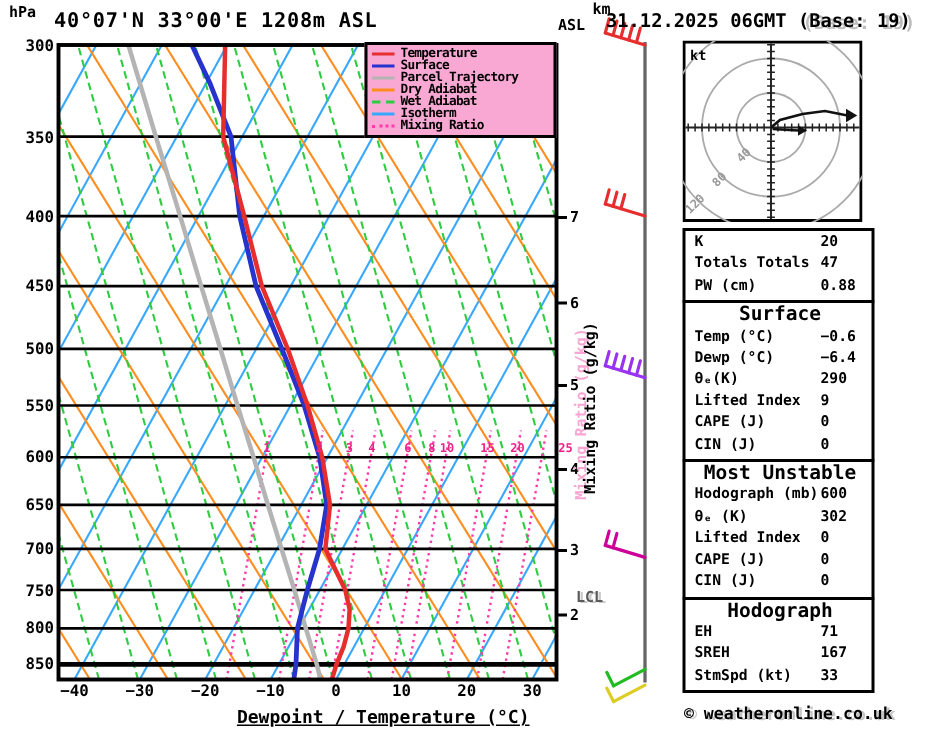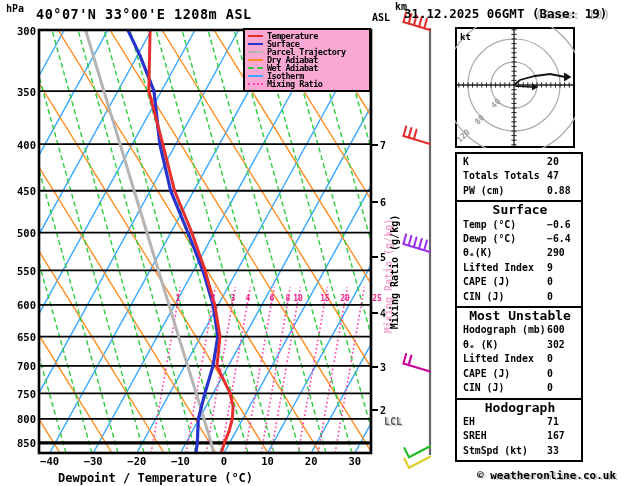--- a/index.html
+++ b/index.html
@@ -14,40 +14,40 @@
   .hpa { left: 6px; top: 3px; font-size: 10px; }
   .title { left: 36px; top: 6px; font-size: 13.5px; letter-spacing: 0.5px; }
   .date { left: 404px; top: 6px; font-size: 12.5px; }
   .date .base { text-shadow: 3px 1px 0 #bdbdbd; }
   .km-unit { left: 374px; top: 1px; font-size: 10px; padding-left: 21px; }
   .asl-unit { left: 372px; top: 12px; font-size: 10px; }
   .ptick { position: absolute; width: 32px; text-align: right; font-size: 10.5px; }
   .ttick { position: absolute; width: 40px; text-align: center; top: 455px; font-size: 10.5px; }
   .kmtick { position: absolute; font-size: 10px; }
   .mixnum { position: absolute; width: 16px; text-align: center; top: 294px; font-size: 8px; color: #ee2288; }
-  .xaxis-title { left: 58px; top: 471px; width: 295px; text-align: left; font-size: 12px; }
+  .xaxis-title { left: 58px; top: 471px; width: 295px; text-align: right; font-size: 12px; text-decoration: underline; }
   .vlabel { left: 394px; top: 272px; transform: translate(-50%,-50%) rotate(-90deg); font-size: 10px; }
   .vlabel-pink { left: 388px; top: 276px; transform: translate(-50%,-50%) rotate(-90deg); font-size: 10px; color: #f7a6d4; }
-  .lcl { left: 384px; top: 416px; font-size: 10px; color: #5a5a5a; text-shadow: 2px 1px 0 #c9c9c9; }
+  .lcl { left: 384px; top: 393px; font-size: 10px; color: #5a5a5a; text-shadow: 2px 1px 0 #c9c9c9; }
   .legend {
     left: 243px; top: 28px; width: 128px; height: 64px; position: absolute;
     background: #f9a8d4; border: 2px solid #000; padding: 2px 2px 2px 3px;
     display: flex; flex-direction: column; justify-content: space-between;
   }
   .lrow { display: flex; align-items: center; height: 8px; }
   .lswatch { display: inline-block; width: 15px; margin-right: 4px; flex: none; }
   .llabel { font-size: 8.5px; line-height: 8px; letter-spacing: -0.5px; }
   .stats { left: 455px; top: 152px; width: 128px; position: absolute; }
   .sec { border: 2px solid #000; background: #fff; padding: 1px 4px 2px 6px; margin-top: -2px; }
   .sec:first-child { margin-top: 0; }
   .sec-h { text-align: center; font-size: 13px; line-height: 14.4px; }
   .srow { display: flex; font-size: 9.8px; line-height: 14.4px; }
   .slbl { width: 84px; flex: none; }
   .sval { flex: 1; }
-  .copyright { left: 477px; top: 469px; font-size: 11px; text-shadow: 2px 1px 0 #c4c4c4; }
+  .copyright { left: 456px; top: 469px; font-size: 11px; text-shadow: 2px 1px 0 #c4c4c4; }
 </style>
 </head>
 <body>
 
 <div id="app">
   <svg id="plot" width="629" height="486">
     <defs>
       <clipPath id="plotclip">
           <rect x="39" y="30" width="332" height="423"></rect>
         </clipPath>

